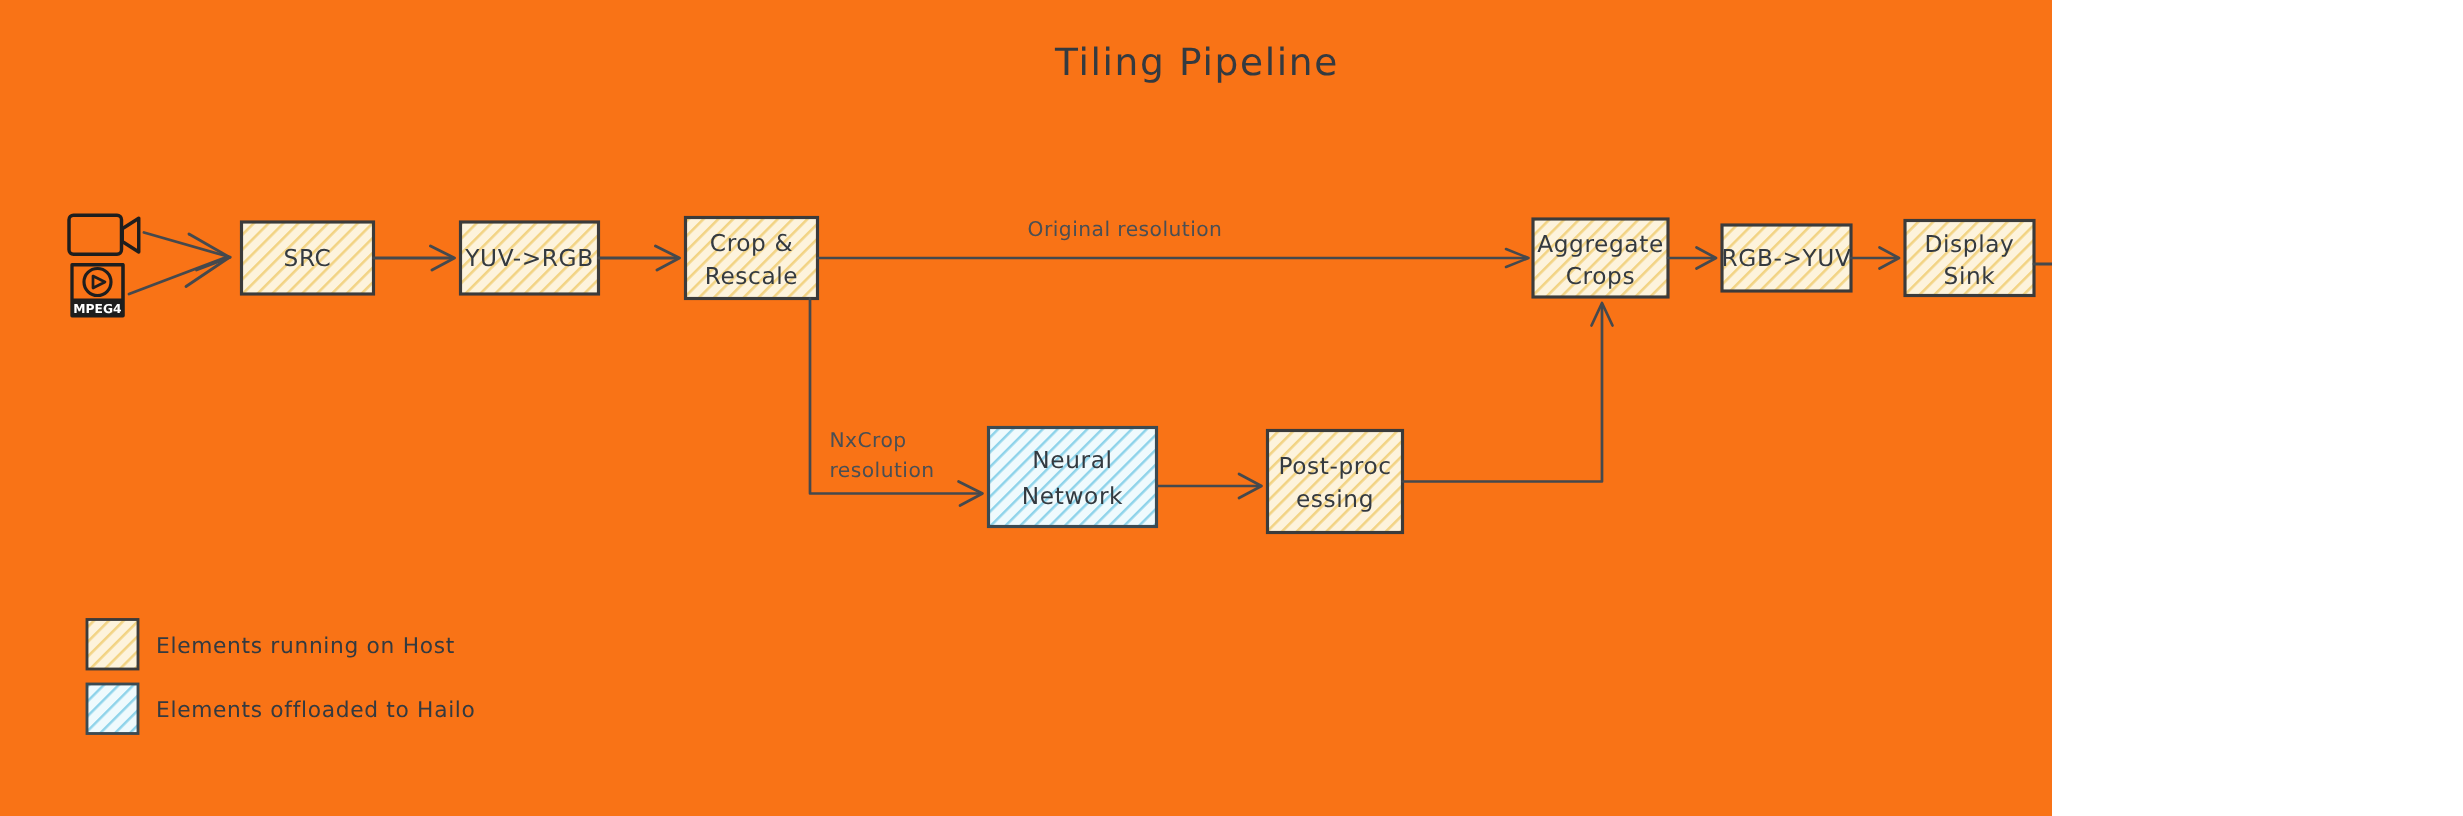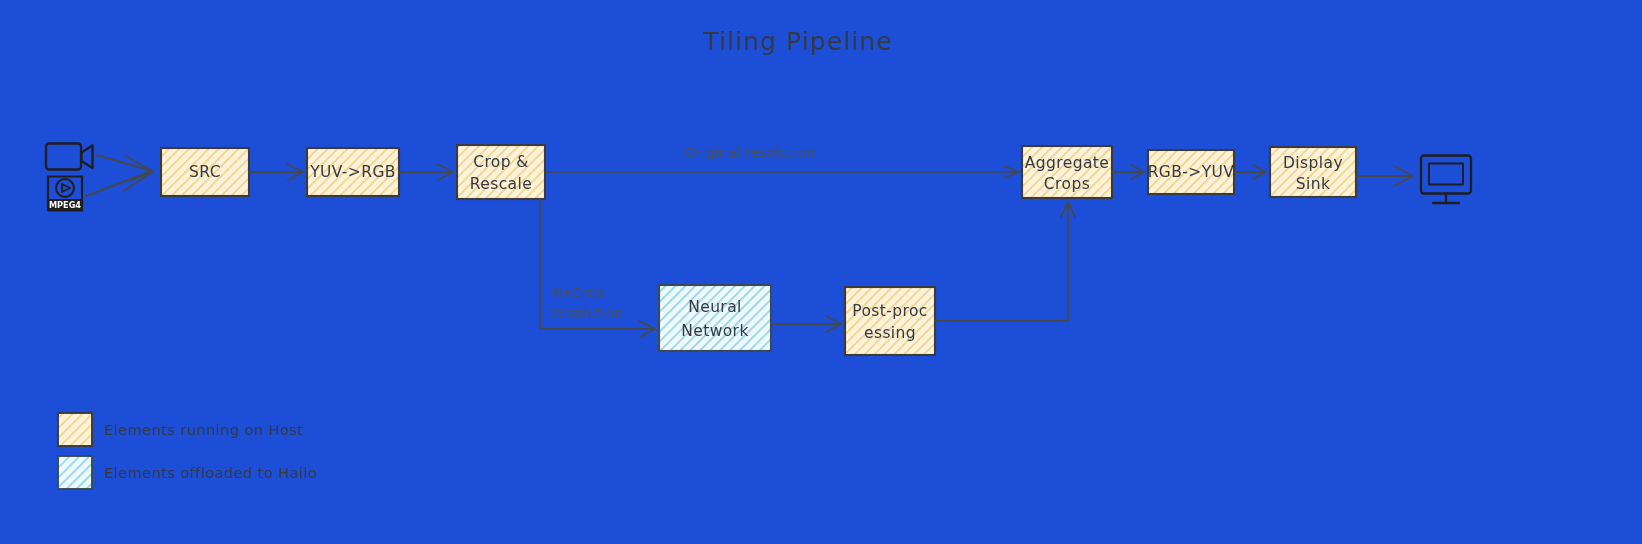--- a/index.html
+++ b/index.html
@@ -2,23 +2,23 @@
 <html><head>
 <meta charset="utf-8">
 <style>
   html, body {
     margin: 0;
     padding: 0;
     background: #ffffff;
   }
   #canvas {
     position: relative;
-    width: 1642px;
+    width: 1368px;
     height: 544px;
-    background: #1d4ed8;
+    background: #f97316;
     font-family: "DejaVu Sans", sans-serif;
     overflow: hidden;
     text-decoration: underline;
   }
   #diagram-svg {
     position: absolute;
     left: 0;
     top: 0;
     width: 1642px;
     height: 544px;

